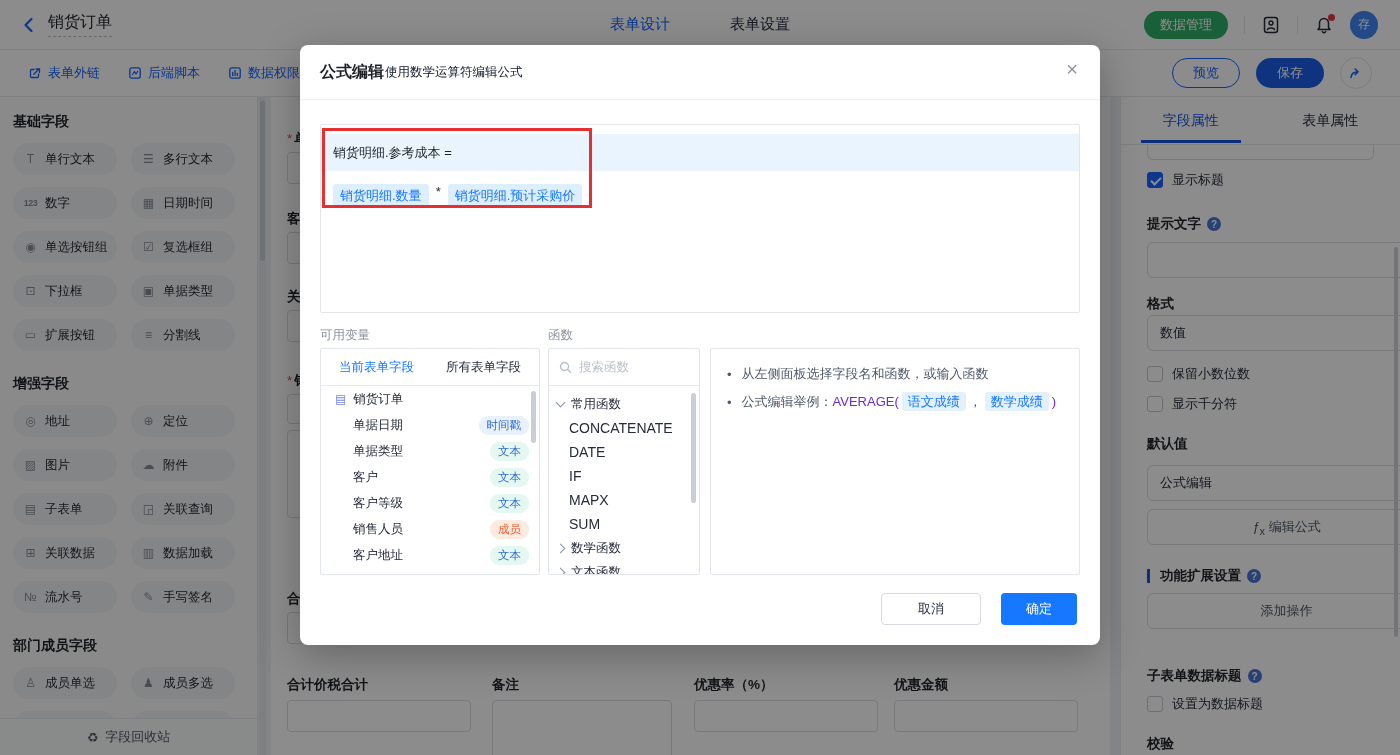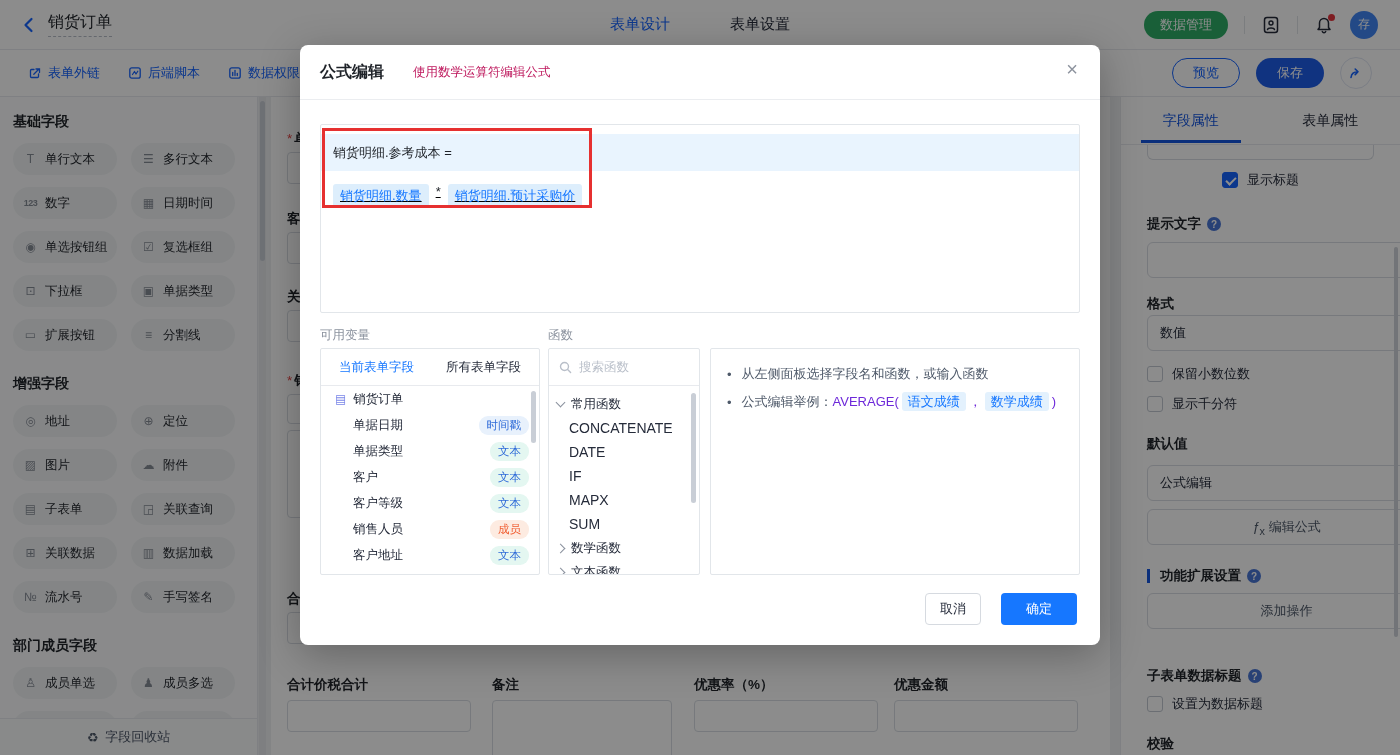--- a/index.html
+++ b/index.html
@@ -92,26 +92,26 @@
   .rb-scroll { position:absolute; right:2px; top:150px; width:4px; height:390px; background:#cfd3da; border-radius:2px; }
   .rb-partial { position:absolute; left:26px; right:26px; top:48px; height:15px;
                 border:1px solid #d9dde3; border-top:none; border-radius:0 0 6px 6px; }
 
   
   .overlay { position:absolute; inset:0; background:rgba(0,0,0,0.45); z-index:50; }
   .modal { position:absolute; left:300px; top:45px; width:800px; height:600px; background:#fff;
            border-radius:8px; box-shadow:0 10px 40px rgba(0,0,0,0.28); z-index:100; }
   .m-header { height:55px; display:flex; align-items:center; padding:0 20px; border-bottom:1px solid #ebedf0; }
   .m-title { font-size:16px; font-weight:bold; color:#1f2329; }
-  .m-sub { font-size:12.5px; color:#be185d; margin-left:29px; }
+  .m-sub { font-size:12.5px; color:#0f172a; margin-left:1px; }
   .m-close { position:absolute; right:22px; top:14px; font-size:20px; color:#8d939e; cursor:pointer; line-height:1; }
   .editor { position:absolute; left:20px; top:79px; width:760px; height:189px; border:1px solid #e2e6ea; border-radius:2px; overflow:hidden; }
   .ed-head { height:37px; background:#e9f4fe; display:flex; align-items:center; padding:0 12px;
              font-size:13px; color:#1f2329;margin-top:9px; }
-  .ed-body { padding:13px 12px; display:flex; align-items:flex-start;text-decoration:underline; }
+  .ed-body { padding:13px 12px; display:flex; align-items:flex-start; }
   .tag { background:#ddeefc; color:#1677ff; font-size:13px; padding:3px 7px; border-radius:3px; cursor:pointer; }
   .ed-op { color:#1f2329; font-size:13px; margin:0 7px; }
   .red-box { position:absolute; left:22px; top:83px; width:270px; height:80px;
              border:3px solid #e63030; z-index:5; pointer-events:none; }
   .m-panel-label { position:absolute; top:282px; font-size:12.5px; color:#8a919d; }
   .panel { position:absolute; top:303px; height:227px; border:1px solid #e2e6ea; border-radius:2px; background:#fff; overflow:hidden; }
   .var-panel { left:20px; width:220px; }
   .var-tabs { height:37px; border-bottom:1px solid #e8eaee; display:flex; align-items:center;
               justify-content:space-between; padding:0 18px; }
   .var-tab { font-size:12.5px; color:#252b3a; cursor:pointer; }
@@ -131,21 +131,21 @@
   .fn-search input::placeholder { color:#b9bfc9; }
   .fn-row { height:24px; display:flex; align-items:center; gap:7px; padding:0 8px; font-size:12.5px; color:#252b3a; cursor:pointer; }
   .fn-item { padding-left:20px; font-size:14px; }
   .fn-scroll { position:absolute; right:3px; top:44px; width:5px; height:110px; background:#c9ced6; border-radius:3px; }
   .tips-panel { left:410px; width:370px; padding:16px 16px; }
   .tip-line { display:flex; gap:10px; font-size:13px; color:#4e5969; margin-bottom:10px; align-items:center; }
   .tip-line .dot { color:#4e5969; font-size:13px; }
   .blue { color:#6d28d9; }
   .tip-tag { background:#e3f1fd; color:#1677ff; padding:2px 6px; border-radius:3px; margin:0 3px; }
   .m-footer { position:absolute; right:23px; bottom:20px; display:flex; gap:20px; }
-  .btn-cancel { width:56px; height:32px; border:1px solid #d6dae0; border-radius:4px; background:#fff;
+  .btn-cancel { width:100px; height:32px; border:1px solid #d6dae0; border-radius:4px; background:#fff;
                 color:#252b3a; font-size:13px; cursor:pointer; font-family:Liberation Mono, monospace; }
   .btn-ok { width:76px; height:32px; border:none; border-radius:4px; background:#1677ff;
             color:#fff; font-size:13px; cursor:pointer; font-family:inherit; }
   svg { display:block; }
 </style>
 </head>
 <body>
 
 <div class="screen">
 
@@ -365,21 +365,21 @@
     </div>
   </main>
 
   <aside class="rightbar">
     <div class="rb-tabs">
       <span class="rb-tab active">字段属性</span>
       <span class="rb-tab">表单属性</span>
     </div>
     <div class="rb-partial"></div>
 
-    <div class="rb-abs cbrow" style="top:74px;justify-content:center;">
+    <div class="rb-abs cbrow" style="top:74px;">
       <span class="cb checked"></span>
       <span>显示标题</span>
     </div>
 
     <div class="rb-abs rb-label" style="top:118px;">
       <span>提示文字</span>
         <span class="help">?</span>
     </div>
     <input class="rb-abs rb-input" style="top: 145px;" value="">
 

